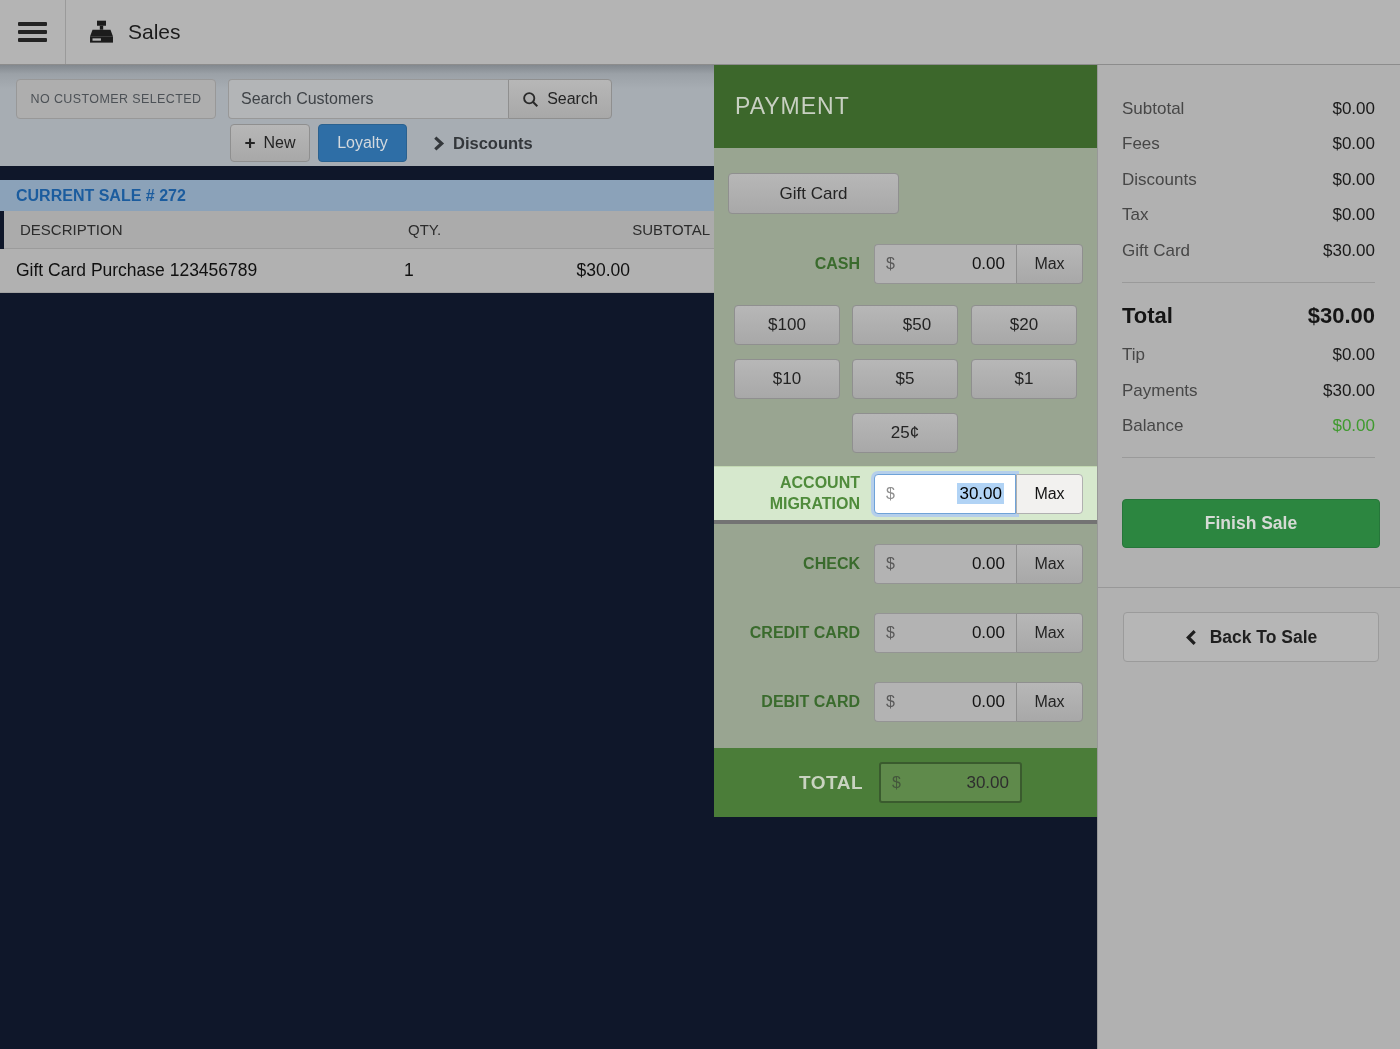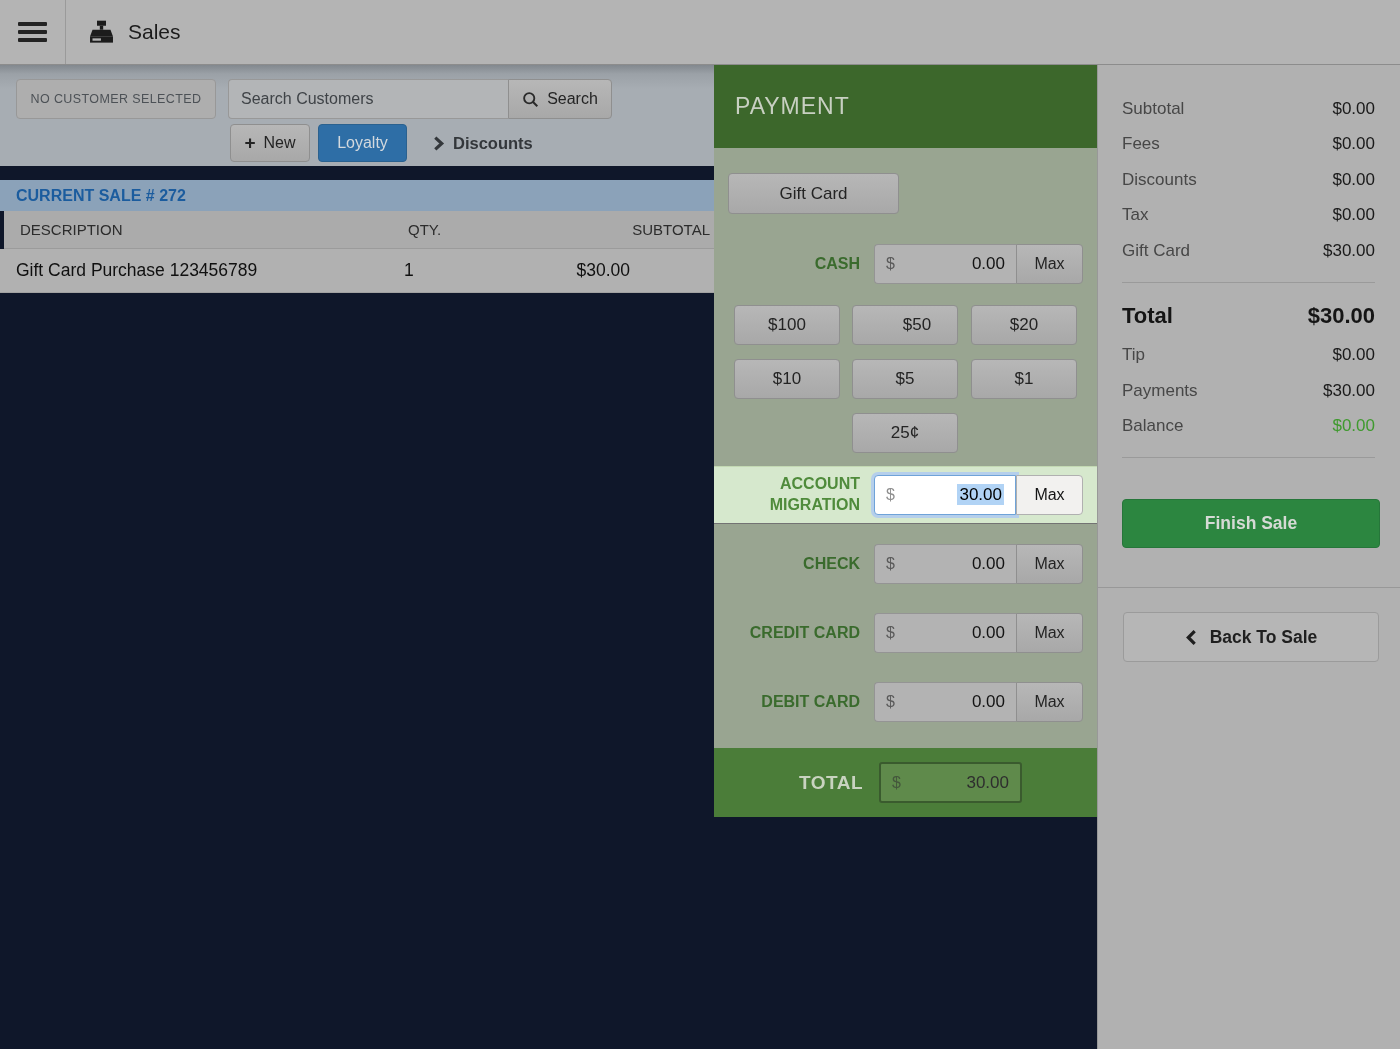--- a/index.html
+++ b/index.html
@@ -59,21 +59,21 @@
   .igroup { margin-left:14px; display:flex; }
   .amt { width:142px; height:40px; background:#b3b3b3; border:1px solid #949494; border-right:0;
          border-radius:4px 0 0 4px; display:flex; align-items:center; padding:0 11px; cursor:text; }
   .amt .cur { color:#5a5a5a; font-size:16px; }
   .amt .val { flex:1; text-align:right; color:#141414; font-size:17px; }
   .maxbtn { width:67px; height:40px; border-radius:0 4px 4px 0; font-size:16px; }
 
   .denom { position:absolute; width:106px; height:40px; font-size:17px; }
 
   .am-band { position:absolute; left:0; top:318px; width:383px; height:58px; background:#d6e8cd;
-             border-top:1px solid #c3d9b3; border-bottom:1px solid #737373; display:flex; align-items:center; }
+             border-top:1px solid #c3d9b3; border-bottom:4px solid #737373; display:flex; align-items:center; }
   .am-band .mlabel { color:#4f8b3b; }
   .amt-focus { background:#ffffff; border:1px solid #6fa3d8; box-shadow:0 0 0 3px #b5cfeb; border-right:1px solid #6fa3d8; border-radius:4px 0 0 4px; }
   .amt-focus .cur { color:#8f8f8f; }
   .amt-focus .val { color:#000; }
   .sel { background:#b1d3f5; padding:1px 2px; }
   .maxbtn-lit { background:#f2f1ef; border:1px solid #b0b0b0; color:#141414; }
 
   .pay-total { height:69px; background:#4b7d39; display:flex; align-items:center; }
   .pay-total .tlabel { width:149px; text-align:right; color:#c9d3c0; font-weight:bold; font-size:19px; letter-spacing:.5px; }
   .total-input { margin-left:16px; width:143px; height:41px; background:#5f8a4b; border:2px solid #3a5b2e;

